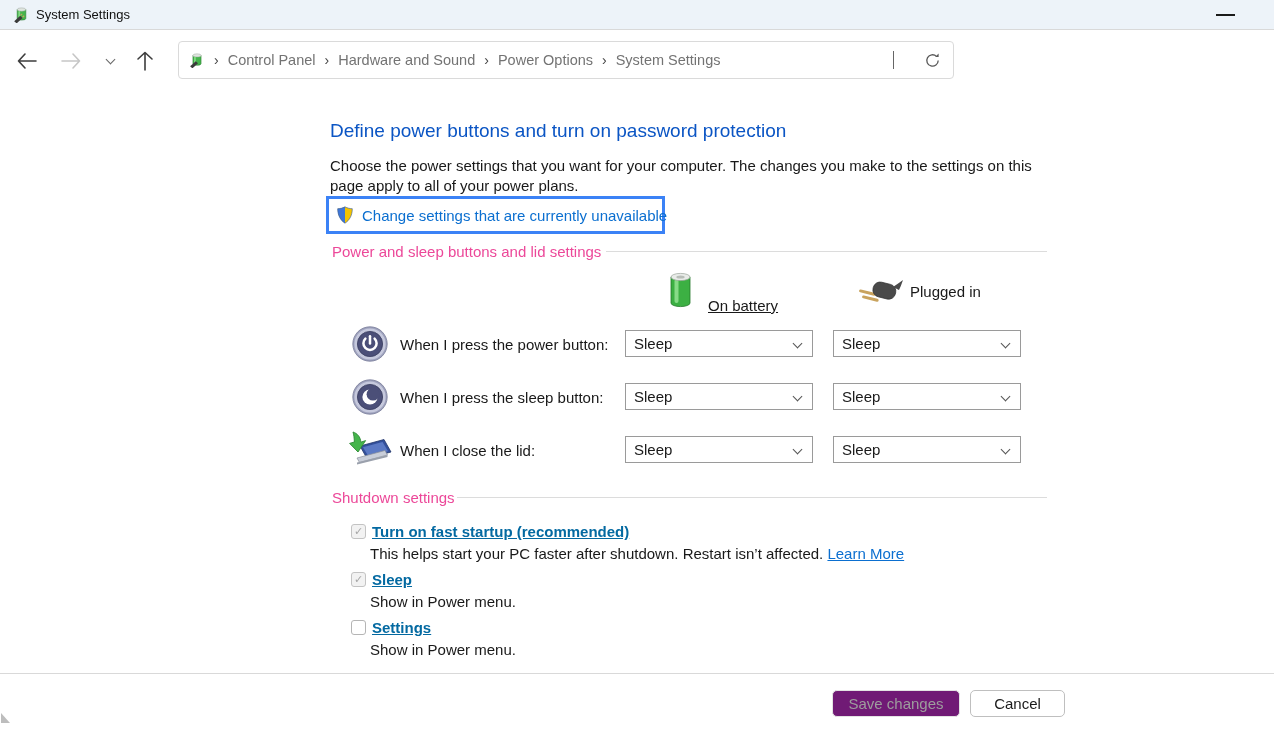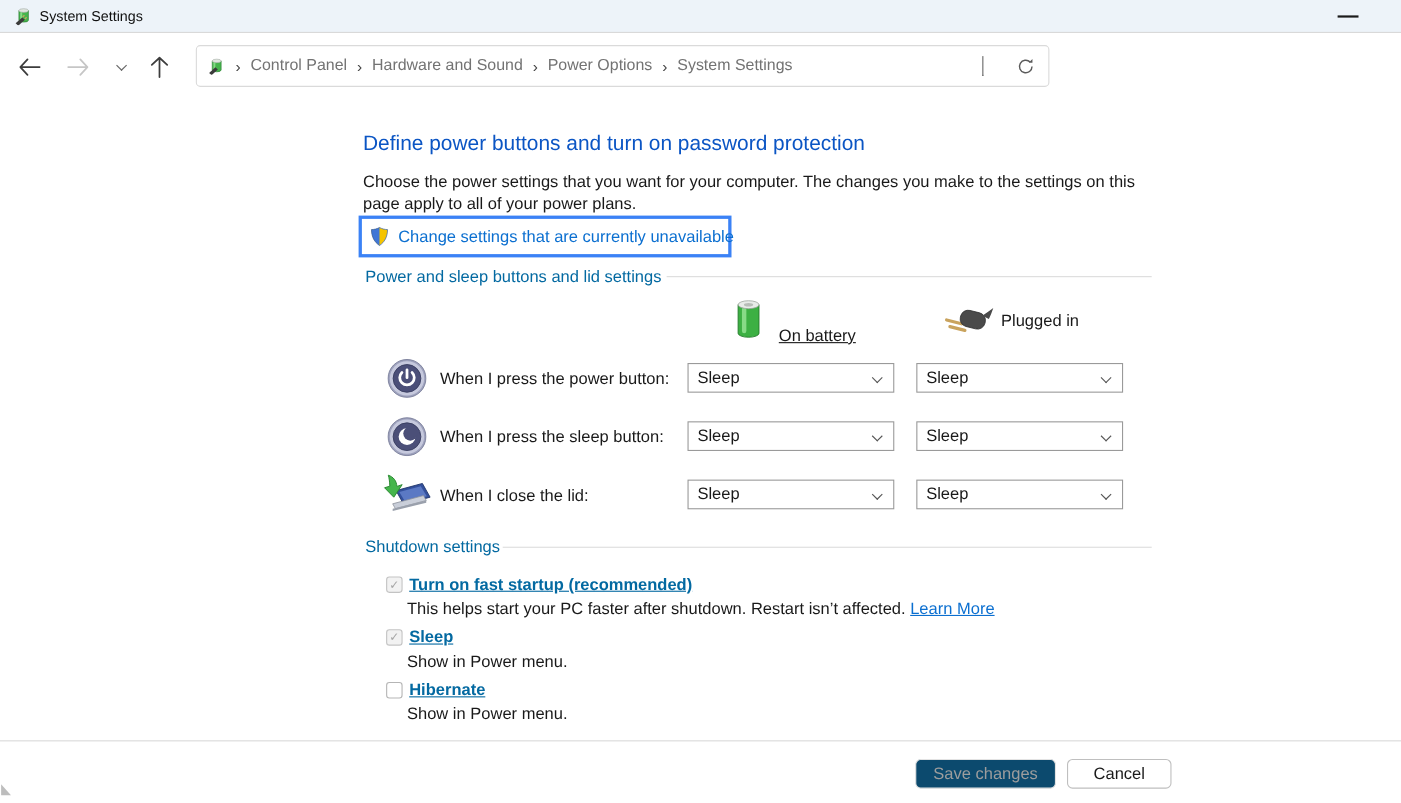--- a/index.html
+++ b/index.html
@@ -57,21 +57,21 @@
   .intro { left:330px; top:156px; width:702px; font-size:15px; line-height:20px; color:#191919; }
 
   .admin-box {
     left:326px; top:196px; width:339px; height:38px;
     border:3px solid #3b82f6;
     display:flex; align-items:center; padding:0 7px; gap:8px;
     background:#fff;
   }
   .admin-link { font-size:15px; color:#0b6fd0; cursor:pointer; white-space:nowrap; }
 
-  .section-label { font-size:15px; color:#0369a1; white-space:nowrap; }
+  .section-label { font-size:15px; color:#ec4899; white-space:nowrap; }
   .rule { height:1px; background:#dcdcdc; }
 
   .col-head-label { font-size:15px; color:#191919; }
 
   .row-label { font-size:15px; color:#191919; white-space:nowrap; }
 
   .dropdown {
     width:188px; height:27px; background:#fff;
     border:1px solid #9a9a9a;
     display:flex; align-items:center;
@@ -92,21 +92,21 @@
   .cb-desc { font-size:15px; color:#191919; white-space:nowrap; }
   .learn-link { color:#0b6fd0; text-decoration:underline; cursor:pointer; }
 
   
   .footer-rule { left:0; top:673px; width:1274px; height:1px; background:#d9d9d9; }
   .btn {
     height:27px; border-radius:5px; font-size:15px;
     display:flex; align-items:center; justify-content:center;
     font-family:"Liberation Sans", sans-serif;
   }
-  .btn.save { left:832px; top:690px; width:128px; background:#0c4a6e; border:1px solid #e3e3e3; color:#9d9d9d; }
+  .btn.save { left:832px; top:690px; width:128px; background:#701a75; border:1px solid #e3e3e3; color:#9d9d9d; }
   .btn.cancel { left:970px; top:690px; width:95px; background:#ffffff; border:1px solid #bfbfbf; color:#191919; cursor:pointer; }
 
   .corner-grip {
     left:1px; top:713px; width:0; height:0;
     border-bottom:10px solid #bdbdbd; border-right:9px solid transparent;
   }
 </style>
 </head>
 <body>
 
@@ -288,19 +288,19 @@
 
 <div class="abs checkbox checked" style="left:351px; top:572px;">
   <span>✓</span>
 </div>
 <span class="abs cb-label" style="left:372px; top:571px;">Sleep</span>
 <span class="abs cb-desc" style="left:370px; top:593px;">Show in Power menu.</span>
 
 <div class="abs checkbox unchecked" style="left:351px; top:620px;">
   <span></span>
 </div>
-<span class="abs cb-label" style="left:372px; top:619px;">Hibernate</span>
+<span class="abs cb-label" style="left:372px; top:619px;">Settings</span>
 <span class="abs cb-desc" style="left:370px; top:641px;">Show in Power menu.</span>
 
 <div class="abs footer-rule"></div>
 <button class="abs btn save">Save changes</button>
 <button class="abs btn cancel">Cancel</button>
 <div class="abs corner-grip"></div>
 
 </body></html>

